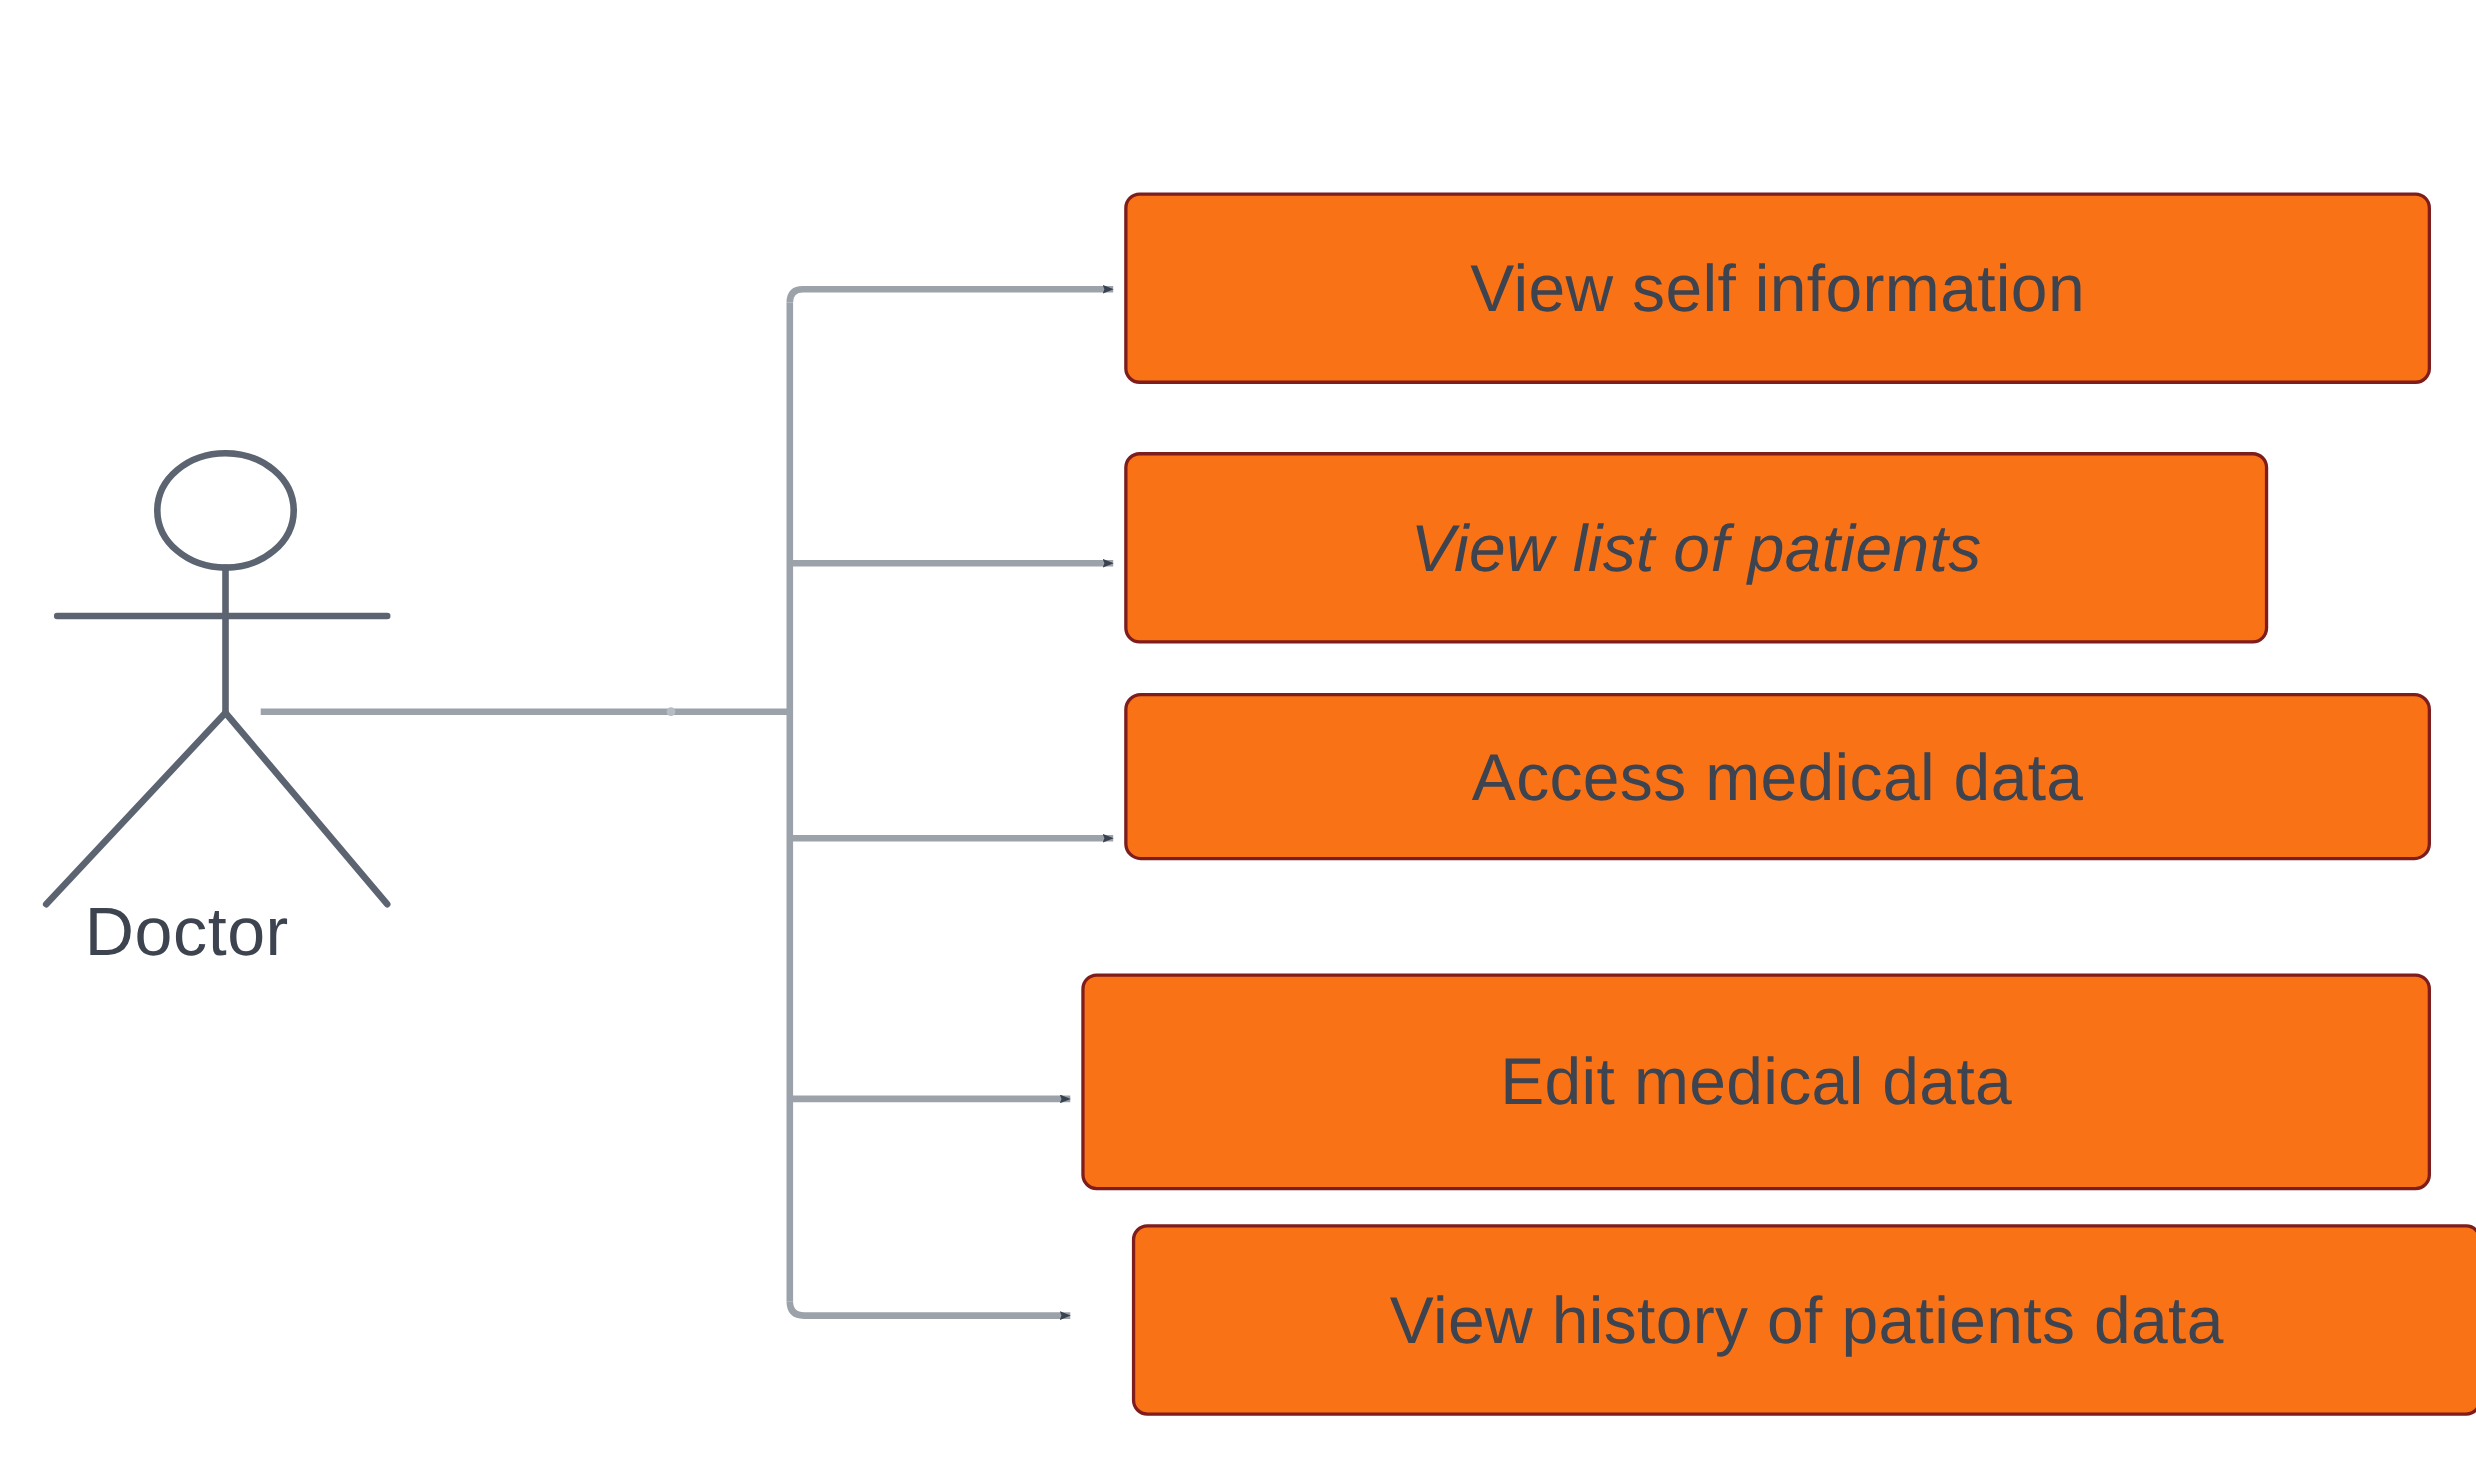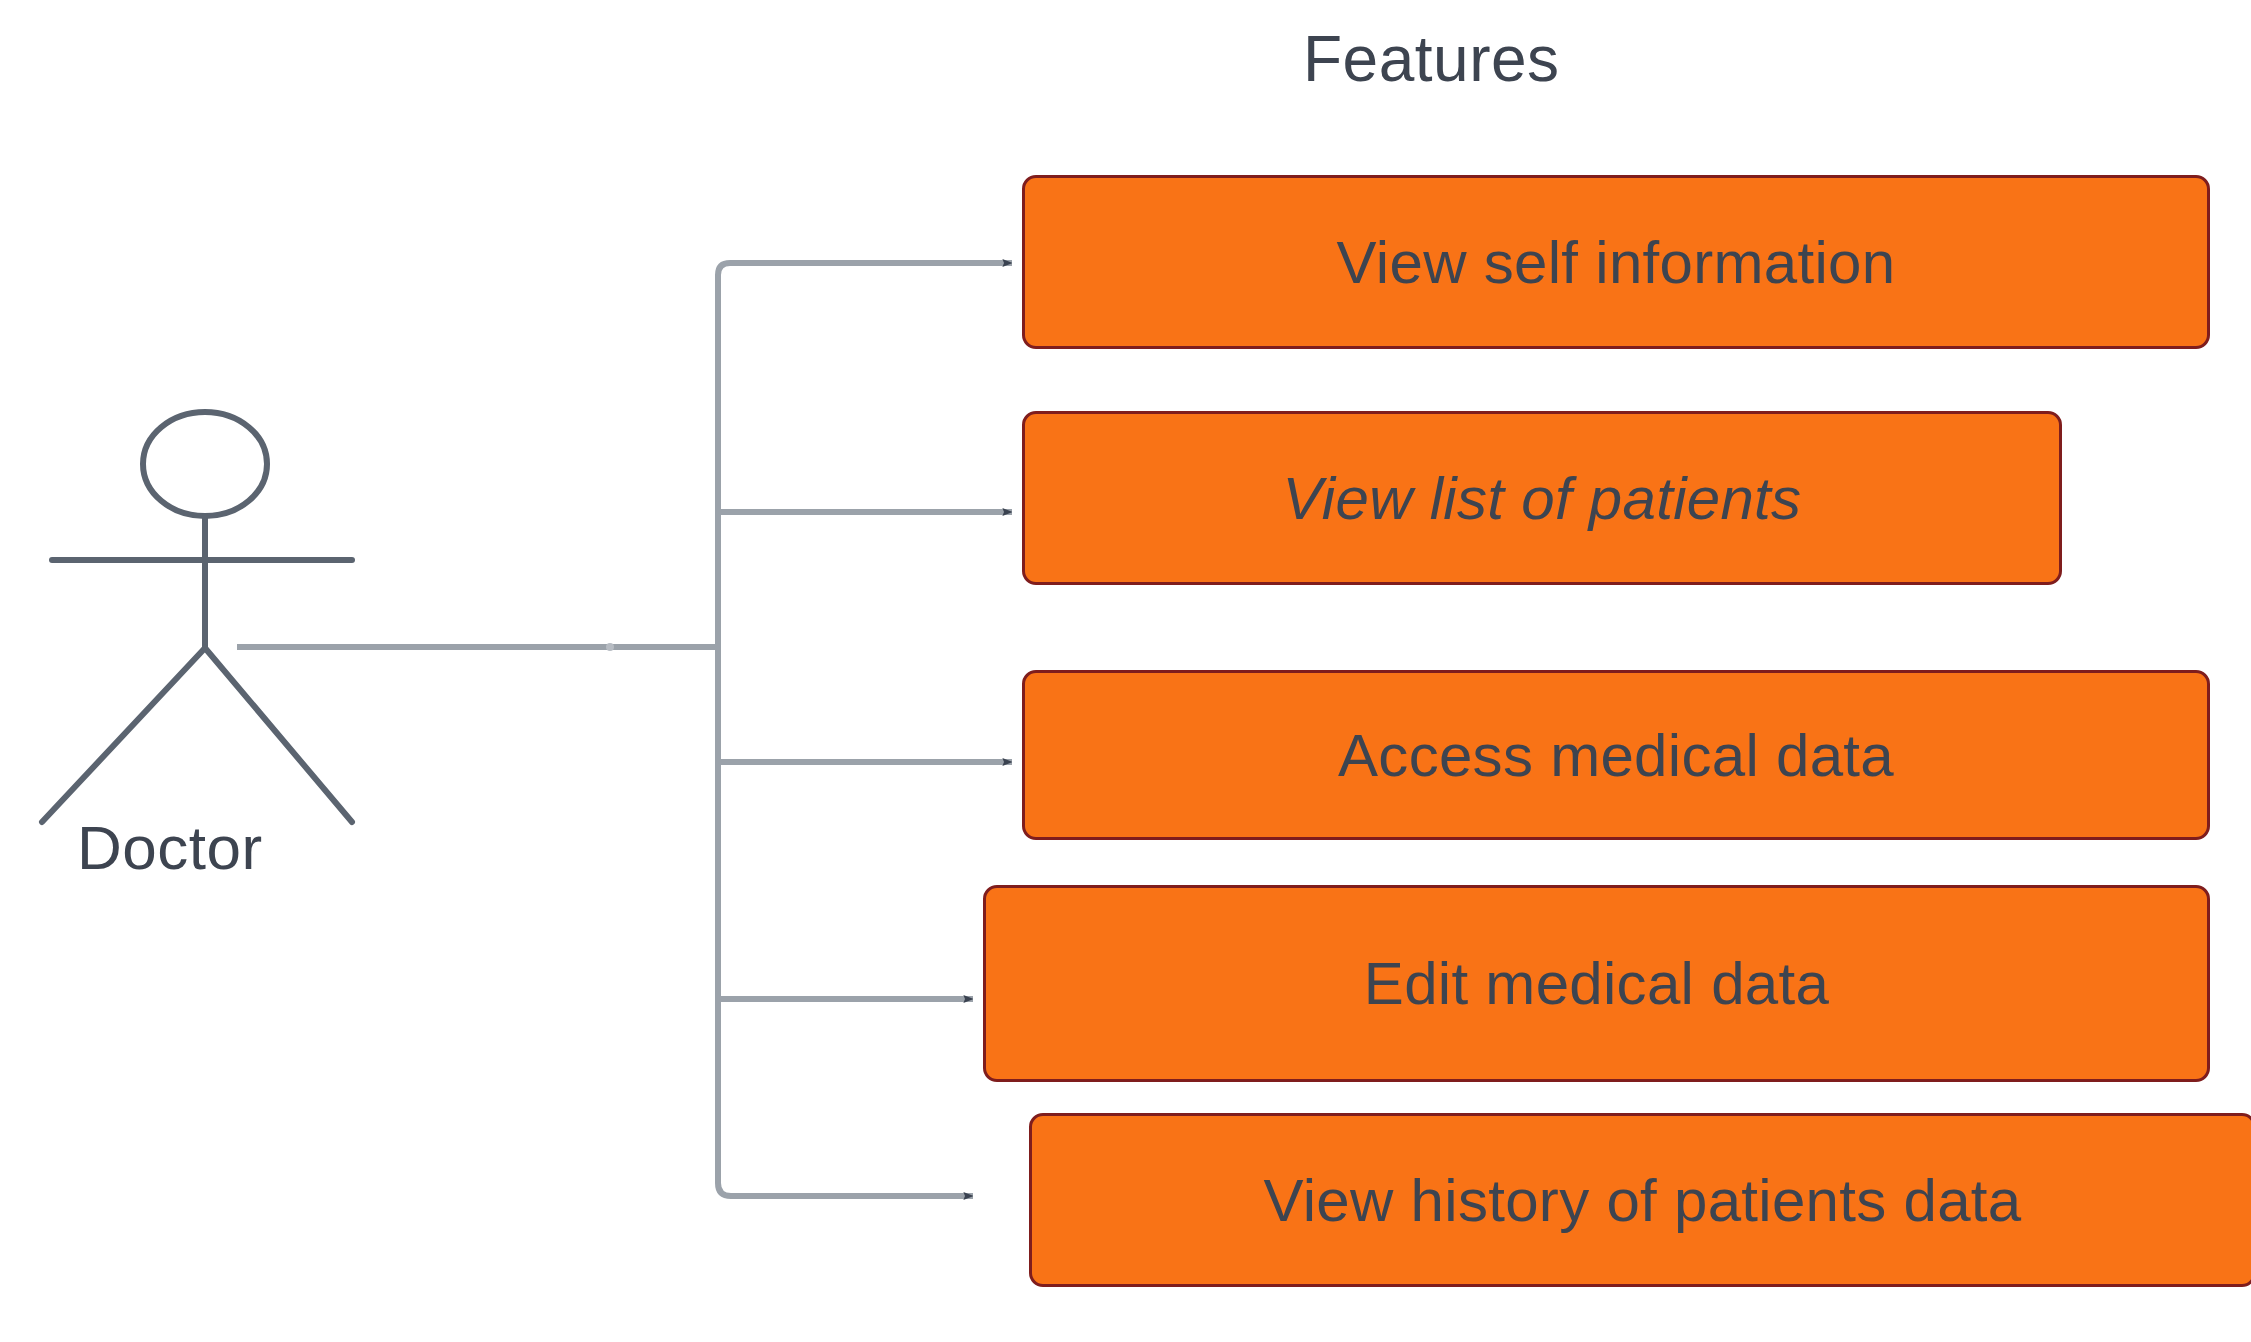--- a/index.html
+++ b/index.html
@@ -85,33 +85,32 @@
 
     <path d="M 718 512 L 1012 512" fill="none" stroke="#9ba2aa" stroke-width="6" marker-end="url(#arrowhead)"></path>
 
     <path d="M 718 762 L 1012 762" fill="none" stroke="#9ba2aa" stroke-width="6" marker-end="url(#arrowhead)"></path>
 
     <path d="M 718 999 L 973 999" fill="none" stroke="#9ba2aa" stroke-width="6" marker-end="url(#arrowhead)"></path>
 
     <path d="M 718 1183 Q 718 1196 731 1196 L 973 1196" fill="none" stroke="#9ba2aa" stroke-width="6" marker-end="url(#arrowhead)"></path>
   </svg>
 
-  <div class="diagram-title" style="left: 1303px; top: 22px;">Features</div>
 
   <div class="actor-label" style="left: 77px; top: 812px;">Doctor</div>
 
   <div class="usecase-box" style="left: 1022px; top: 175px; width: 1188px; height: 174px;">
     <span class="usecase-label">View self information</span>
   </div>
 
   <div class="usecase-box" style="left: 1022px; top: 411px; width: 1040px; height: 174px; font-style: italic;">
     <span class="usecase-label">View list of patients</span>
   </div>
 
-  <div class="usecase-box" style="left: 1022px; top: 670px; width: 1188px; height: 170px;">
+  <div class="usecase-box" style="left: 1022px; top: 630px; width: 1188px; height: 152px; border-radius: 15px;">
     <span class="usecase-label">Access medical data</span>
   </div>
 
   <div class="usecase-box" style="left: 983px; top: 885px; width: 1227px; height: 197px;">
     <span class="usecase-label">Edit medical data</span>
   </div>
 
   <div class="usecase-box" style="left: 983px; top: 1113px; width: 1227px; height: 174px; margin-left: 46px;">
     <span class="usecase-label">View history of patients data</span>
   </div>

